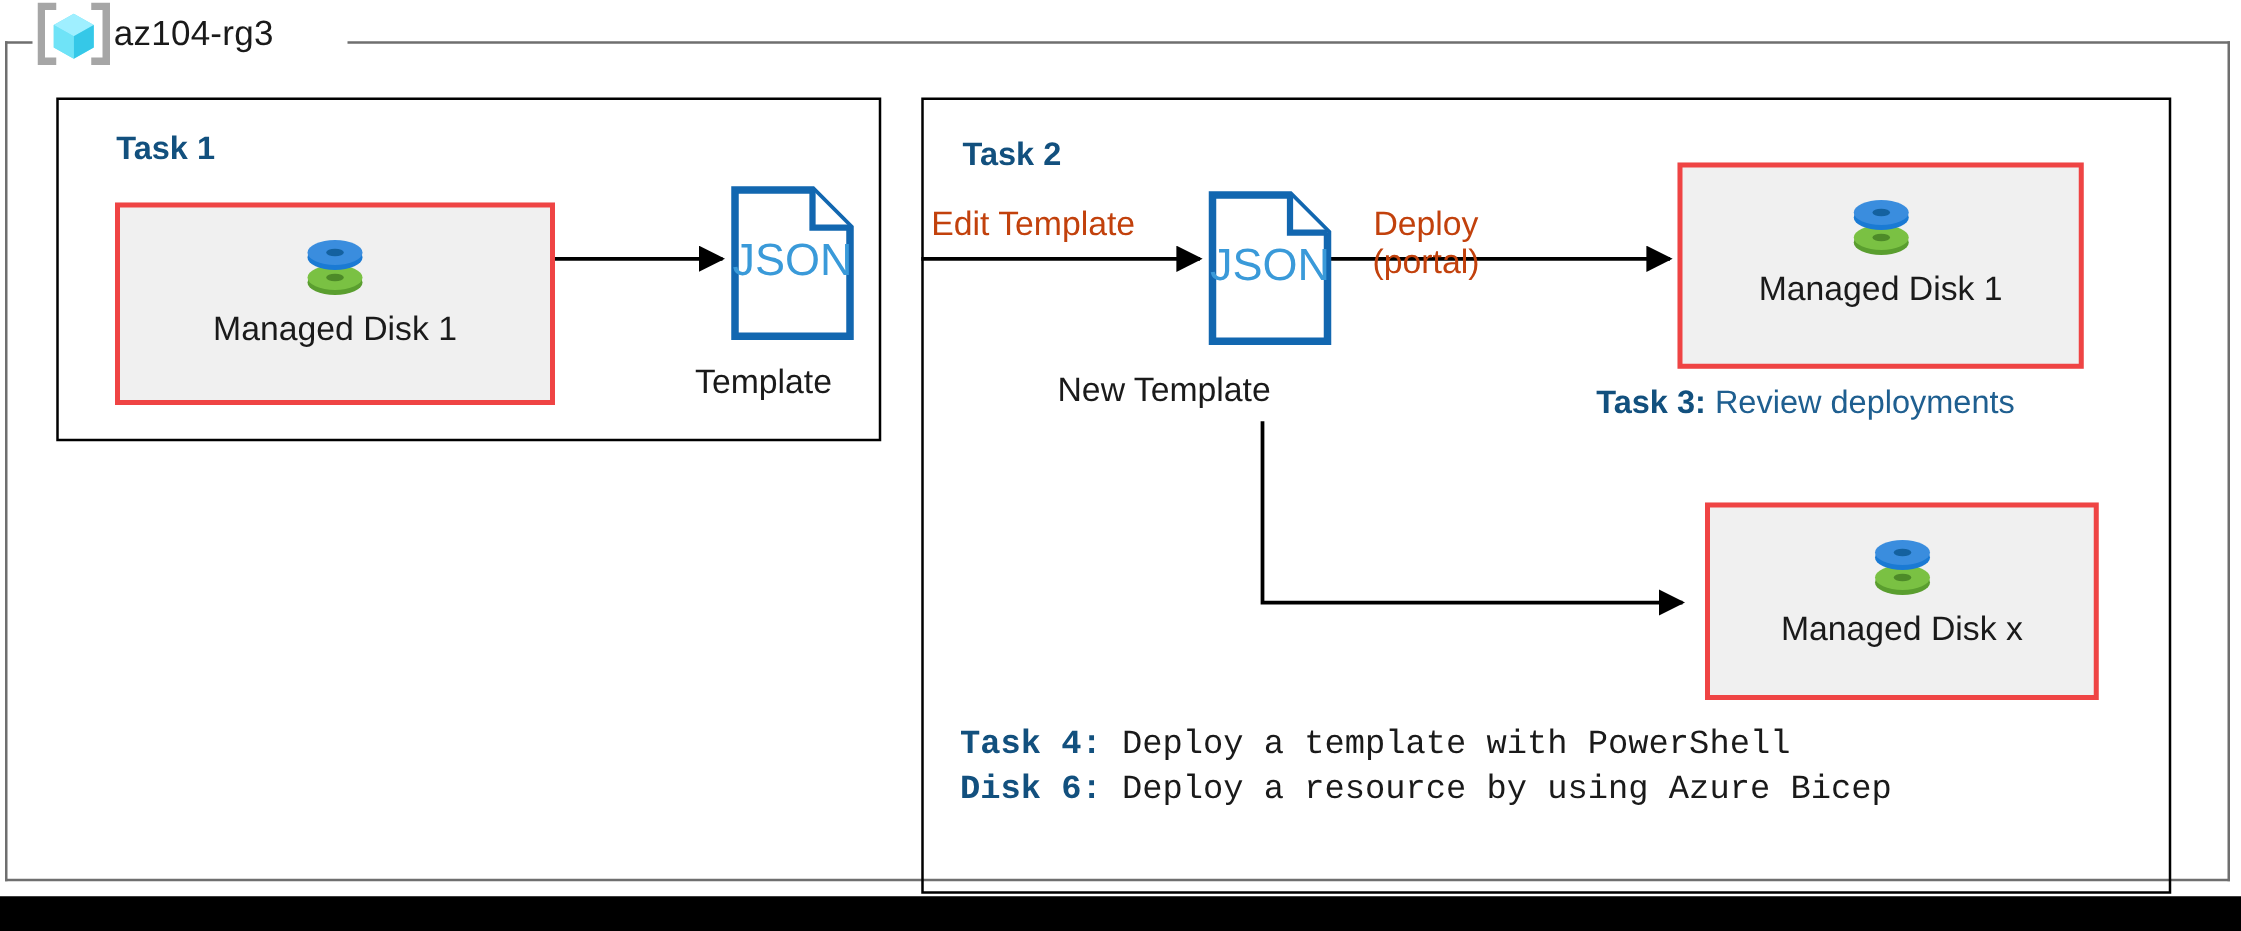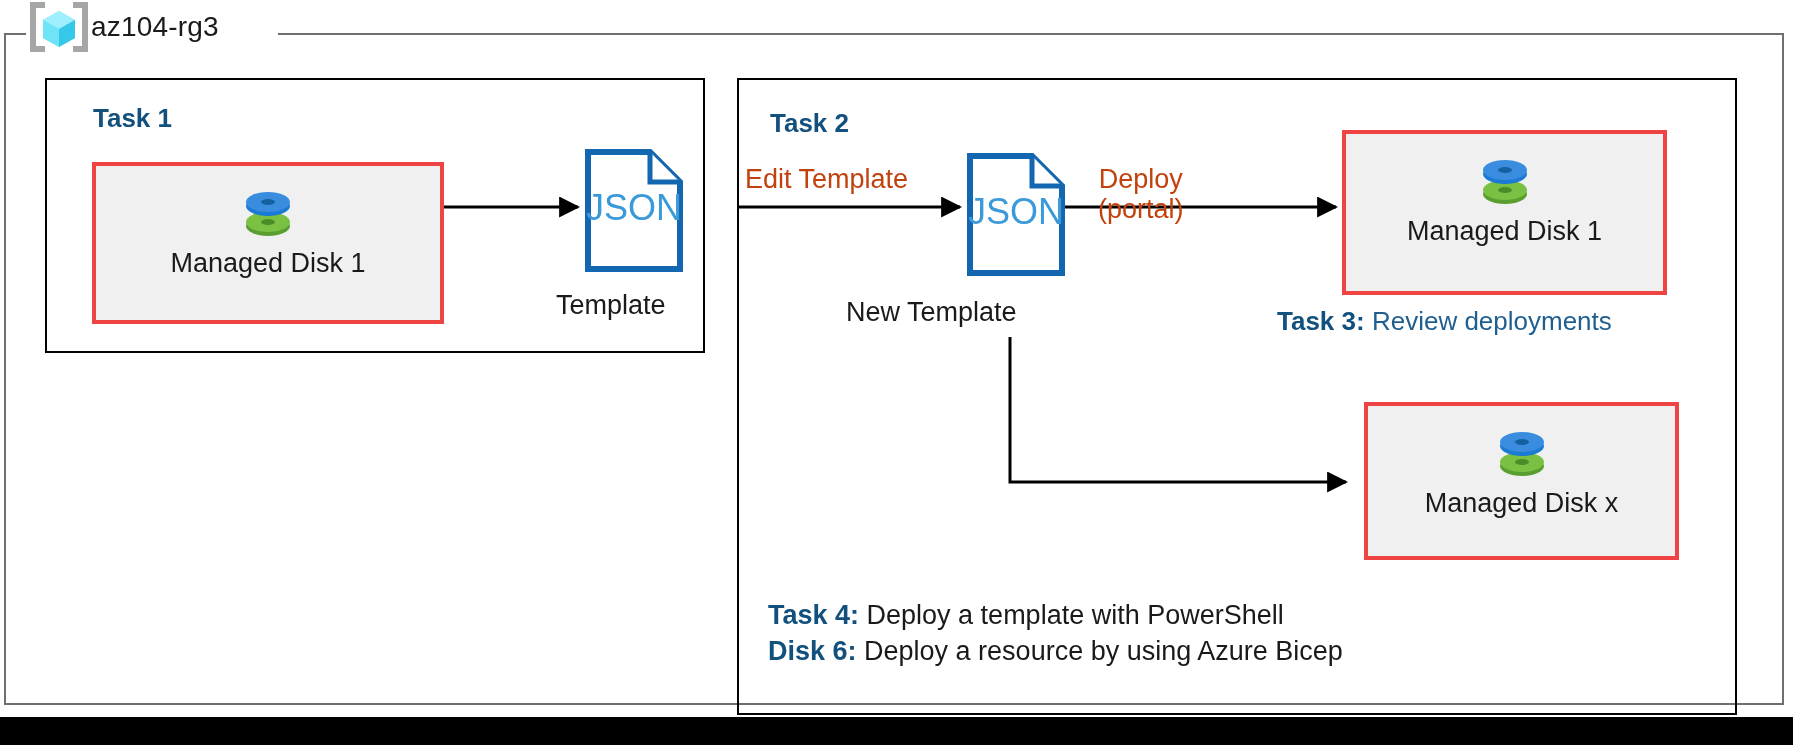--- a/index.html
+++ b/index.html
@@ -85,21 +85,21 @@
 
   
   #task3-note{
     position:absolute;left:1277px;top:306px;font-size:26px;white-space:nowrap;
     color:#1f5f90;
   }
   #task3-note .t{font-weight:bold;color:#12507e;}
 
   
   #task-list{
-    position:absolute;left:768px;top:597px;font-size:27px;line-height:1.34;color:#1a1a1a;
+    position:absolute;left:768px;top:578px;font-size:27px;line-height:1.34;color:#1a1a1a;font-family:Liberation Mono, monospace;
   }
   .task-line{white-space:nowrap;}
   .task-line .t{font-weight:bold;color:#12507e;}
   .task-line .t-plain{font-weight:bold;color:#12507e;}
 </style>
 </head>
 <body>
 
 <div id="rg-top-left"></div>
 <div id="rg-top-right"></div>

